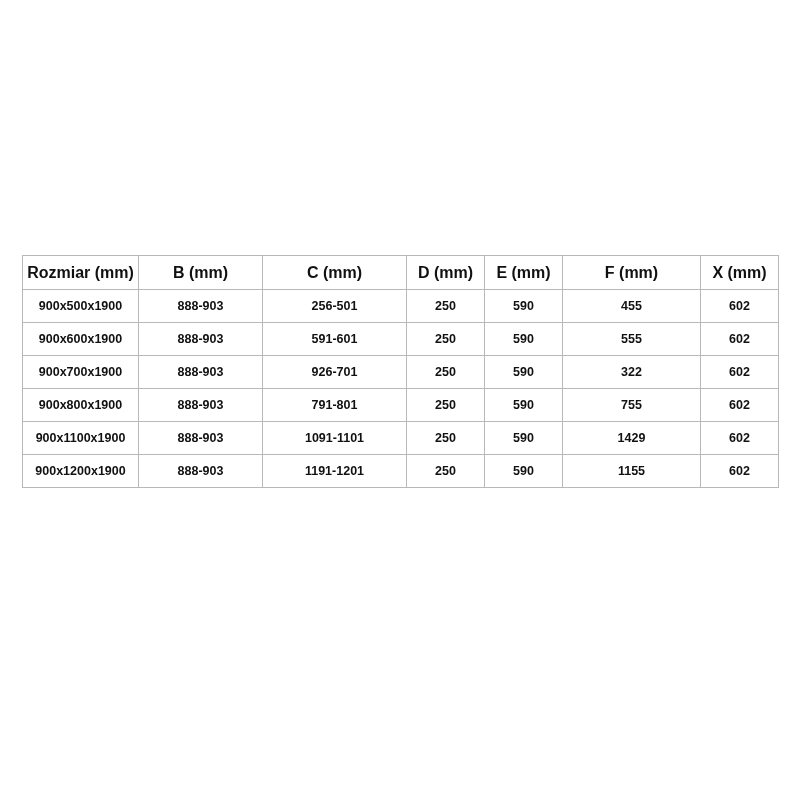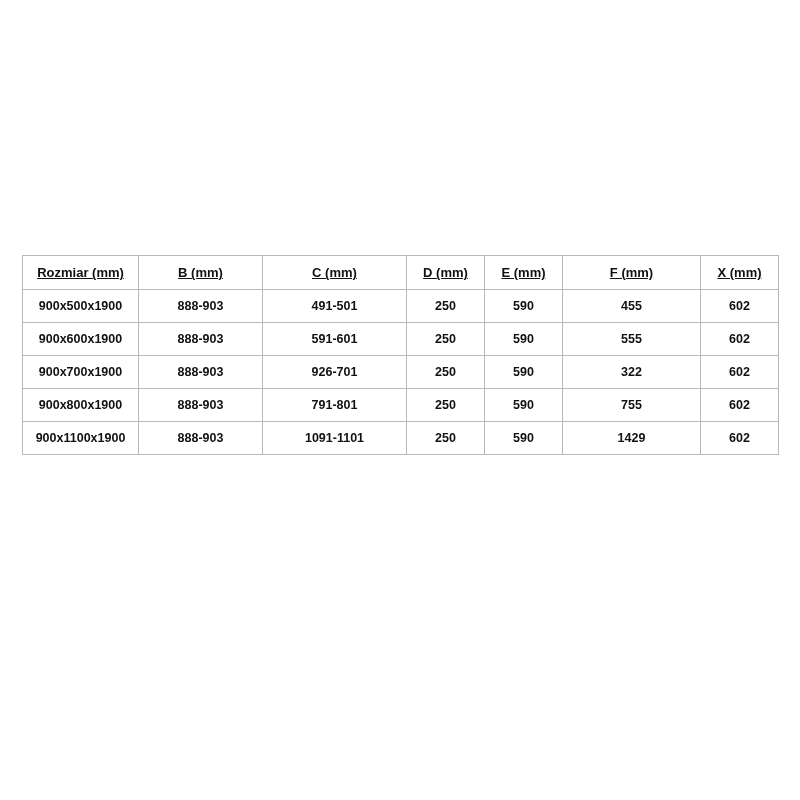--- a/index.html
+++ b/index.html
@@ -39,22 +39,21 @@
     color: #111111;
     padding: 0;
     height: 32px;
     line-height: 32px;
     white-space: nowrap;
     overflow: hidden;
   }
   table.dims thead th {
     height: 33px;
     line-height: 33px;
-    font-size: 13px;
-    text-decoration: underline;
+    font-size: 16px;
   }
   
   col.c0 { width: 116px; }
   col.c1 { width: 124px; }
   col.c2 { width: 144px; }
   col.c3 { width: 78px; }
   col.c4 { width: 78px; }
   col.c5 { width: 138px; }
   col.c6 { width: 78px; }
 </style>
@@ -81,21 +80,21 @@
           <th>D (mm)</th>
           <th>E (mm)</th>
           <th>F (mm)</th>
           <th>X (mm)</th>
         </tr>
       </thead>
       <tbody>
         <tr>
           <td>900x500x1900</td>
           <td>888-903</td>
-          <td>491-501</td>
+          <td>256-501</td>
           <td>250</td>
           <td>590</td>
           <td>455</td>
           <td>602</td>
         </tr>
         <tr>
           <td>900x600x1900</td>
           <td>888-903</td>
           <td>591-601</td>
           <td>250</td>
@@ -123,16 +122,25 @@
         </tr>
         <tr>
           <td>900x1100x1900</td>
           <td>888-903</td>
           <td>1091-1101</td>
           <td>250</td>
           <td>590</td>
           <td>1429</td>
           <td>602</td>
         </tr>
+        <tr>
+          <td>900x1200x1900</td>
+          <td>888-903</td>
+          <td>1191-1201</td>
+          <td>250</td>
+          <td>590</td>
+          <td>1155</td>
+          <td>602</td>
+        </tr>
       </tbody>
     </table>
   </div>
 </div>
 
 </body></html>

